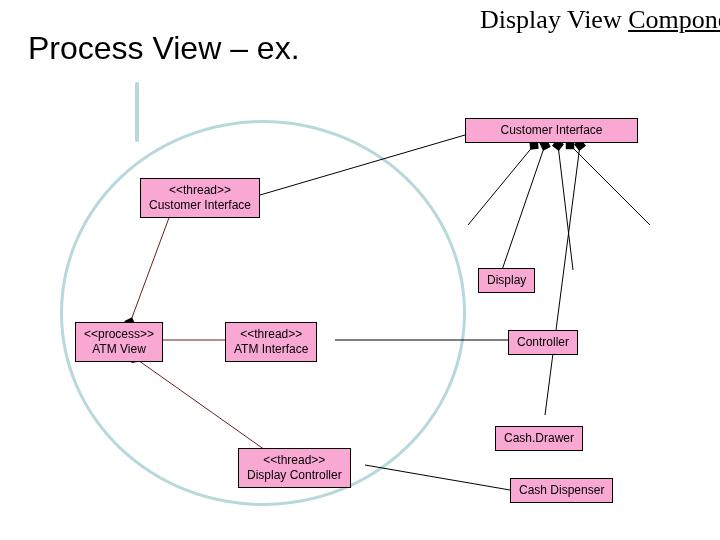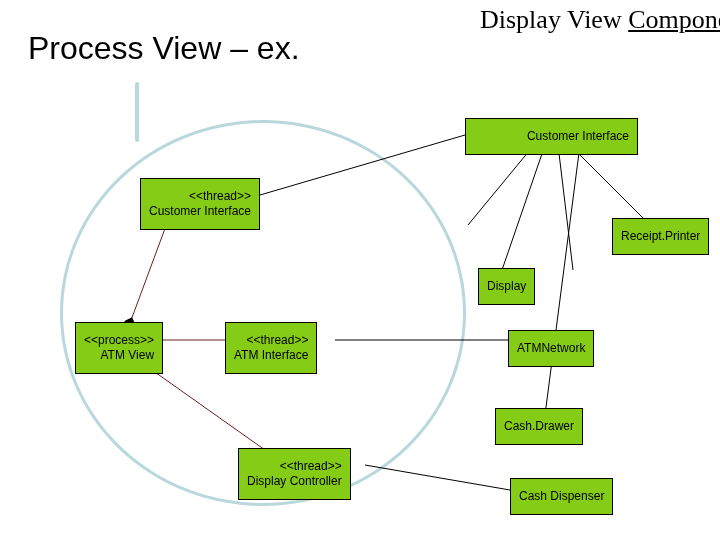--- a/index.html
+++ b/index.html
@@ -3,21 +3,21 @@
 <meta charset="utf-8">
 <style>
   html,body{margin:0;padding:0;width:720px;height:540px;background:#fff;font-family:Arial,Helvetica,sans-serif;overflow:hidden}
   .canvas{position:relative;width:720px;height:476px}
   .title{position:absolute;white-space:nowrap}
   .main-title{font-size:32px;font-family:Arial,sans-serif;color:#000;left:28px;top:30px}
   .sub-title{font-family:"Times New Roman",serif;font-size:26px;text-align:center;color:#000;left:480px;top:6px;line-height:1.1}
   .sub-title .u{text-decoration:underline}
   .circle{position:absolute;border:3px solid #b8d8dc;border-radius:50%;left:60px;top:120px;width:400px;height:380px}
   .stub{position:absolute;background:#b8d8dc;width:4px;height:60px;border-radius:2px;left:135px;top:82px}
-  .box{position:absolute;background:#84cc16;border:1px solid #000;font-size:12px;text-align:right;padding:10px 8px;line-height:1.25;white-space:nowrap}
+  .box{position:absolute;background:#f9a8d4;border:1px solid #000;font-size:12px;text-align:center;padding:4px 8px;line-height:1.25;white-space:nowrap}
   .box span{display:block}
   svg.wires{position:absolute;left:0;top:0;width:720px;height:540px;pointer-events:none}
 </style>
 </head>
 <body>
 <div class="canvas">
 
   <div class="circle"></div>
   <div class="stub"></div>
 
@@ -57,40 +57,37 @@
 
   <div class="box" style="left:465px;top:118px;width:155px">
     <span>Customer Interface</span>
   </div>
 
   <div class="box" style="left:140px;top:178px">
     <span>&lt;&lt;thread&gt;&gt;</span>
     <span>Customer Interface</span>
   </div>
 
-  <div class="box" style="left:612px;top:218px">
-    <span>Receipt.Printer</span>
-  </div>
   <div class="box" style="left:478px;top:268px">
     <span>Display</span>
   </div>
 
   <div class="box" style="left:75px;top:322px">
     <span>&lt;&lt;process&gt;&gt;</span>
     <span>ATM View</span>
   </div>
   <div class="box" style="left:225px;top:322px">
     <span>&lt;&lt;thread&gt;&gt;</span>
     <span>ATM Interface</span>
   </div>
   <div class="box" style="left:508px;top:330px">
-    <span>ATMNetwork</span>
+    <span>Controller</span>
   </div>
 
-  <div class="box" style="left:495px;top:408px">
+  <div class="box" style="left:495px;top:426px">
     <span>Cash.Drawer</span>
   </div>
 
   <div class="box" style="left:238px;top:448px">
     <span>&lt;&lt;thread&gt;&gt;</span>
     <span>Display Controller</span>
   </div>
   <div class="box" style="left:510px;top:478px">
     <span>Cash Dispenser</span>
   </div>

